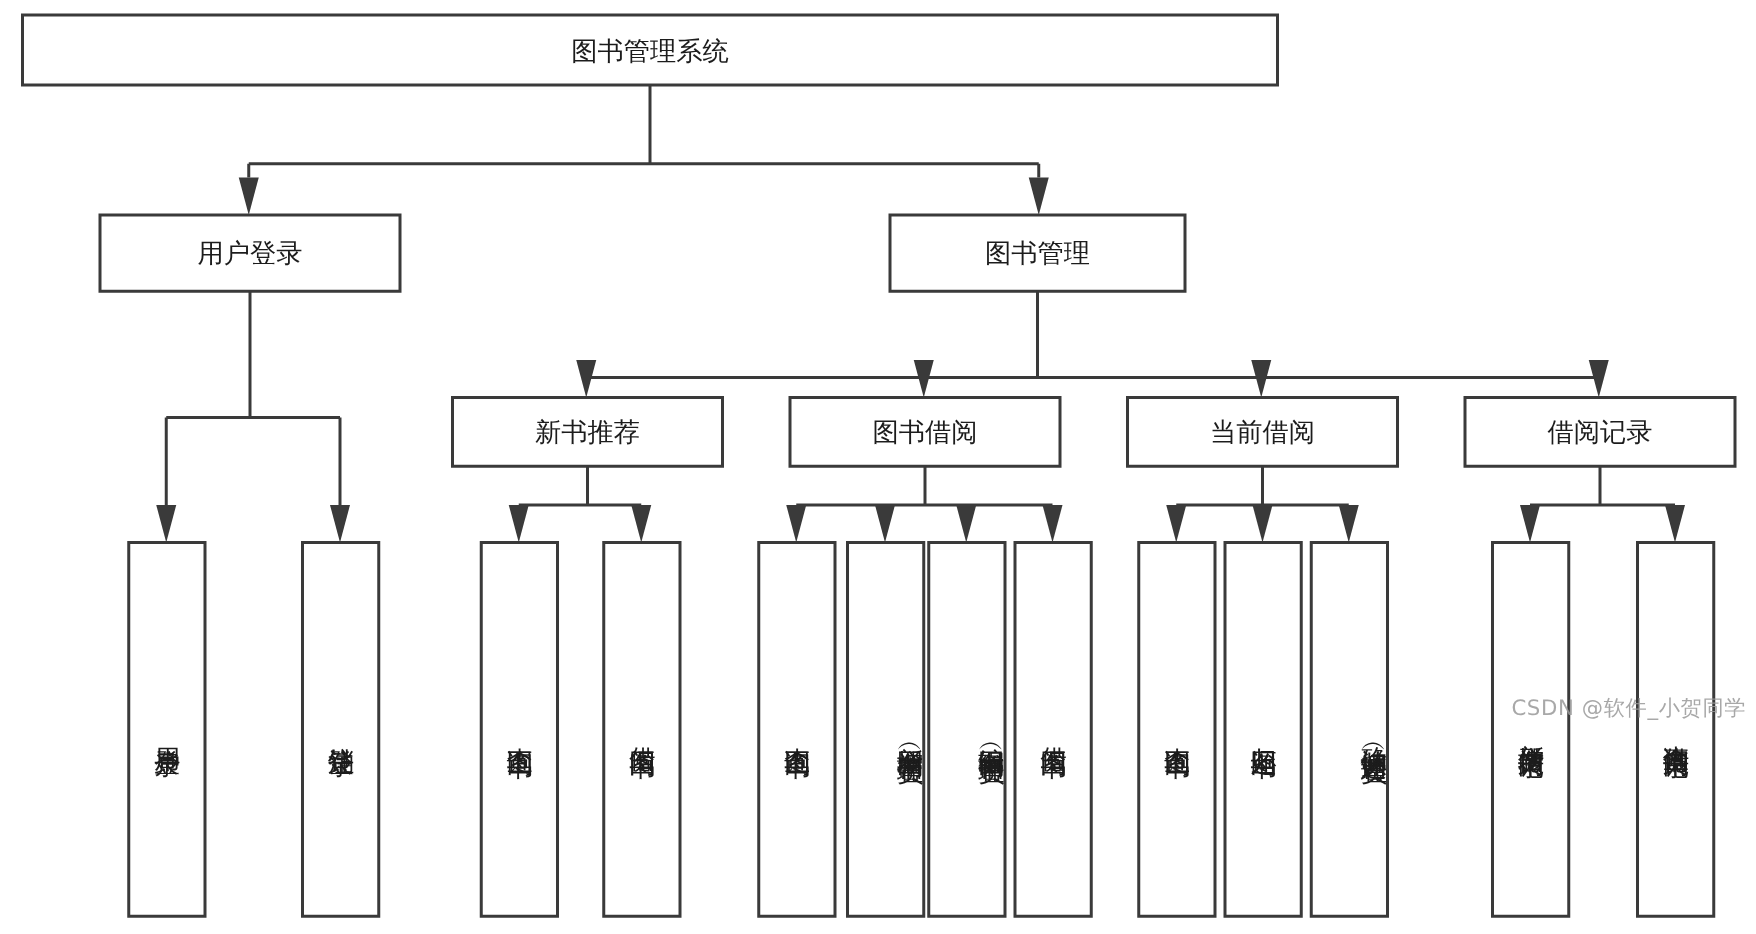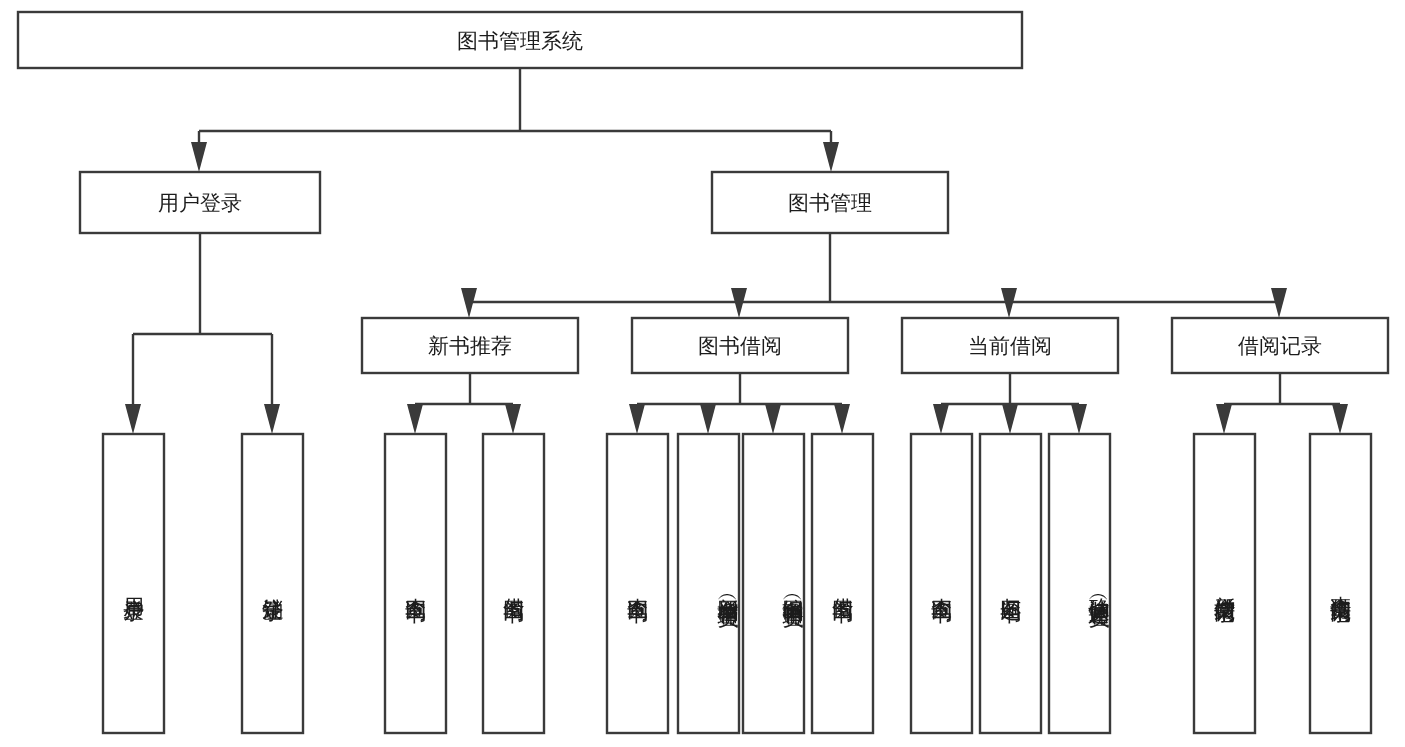--- a/index.html
+++ b/index.html
@@ -245,14 +245,15 @@
   <div class="leaf-label-wrap" style="left:743px; top:434px; width:61px; height:299px; align-items:flex-start; padding-top:8px; box-sizing:border-box;">编辑图书（管理员）</div>
   <div class="leaf-label-wrap" style="left:812px; top:434px; width:61px; height:299px;">借阅图书</div>
 
   <div class="leaf-label-wrap" style="left:911px; top:434px; width:61px; height:299px;">查询图书</div>
   <div class="leaf-label-wrap" style="left:980px; top:434px; width:61px; height:299px;">归还图书</div>
   <div class="leaf-label-wrap" style="left:1049px; top:434px; width:61px; height:299px; align-items:flex-start; padding-top:8px; box-sizing:border-box;">确认归还（管理员）</div>
 
   <div class="leaf-label-wrap" style="left:1194px; top:434px; width:61px; height:299px;">新增借阅记录</div>
   <div class="leaf-label-wrap" style="left:1310px; top:434px; width:61px; height:299px;">查询借阅记录</div>
 
+  <div class="watermark">CSDN @软件_小贺同学</div>
 
 </div>
 
 </body></html>

